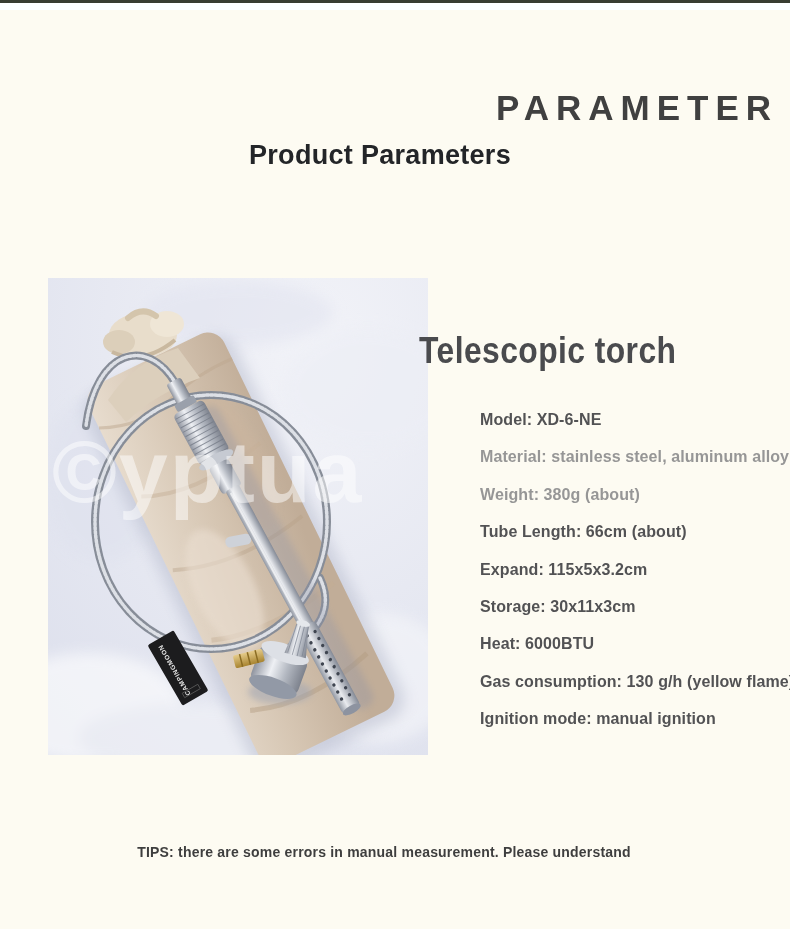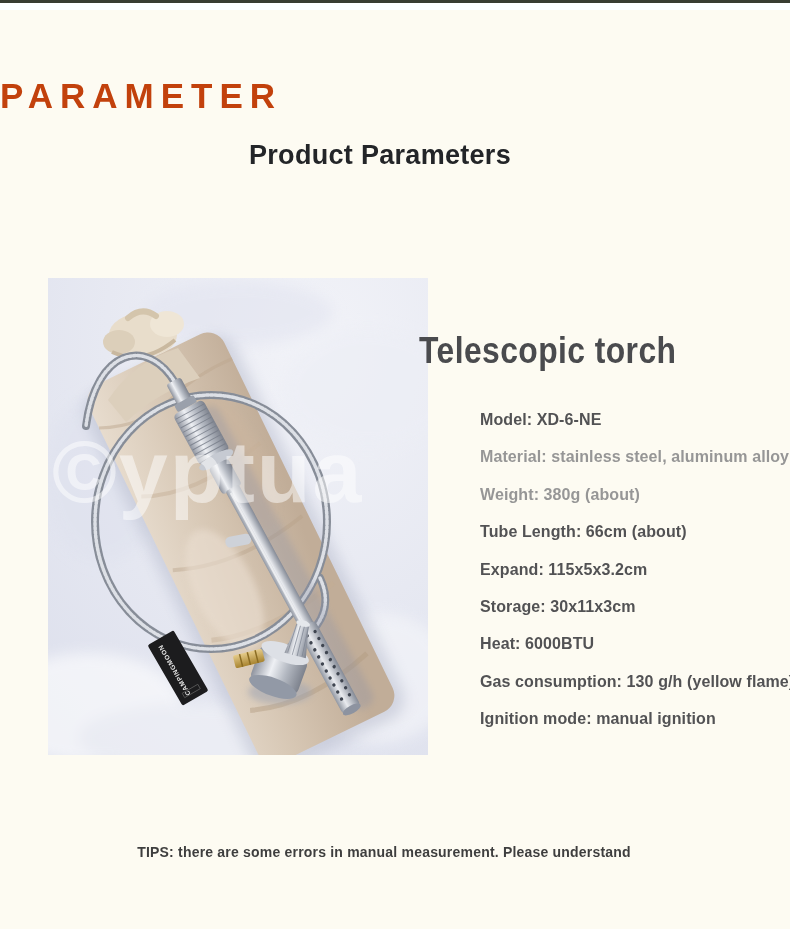--- a/index.html
+++ b/index.html
@@ -6,23 +6,23 @@
   body{
     width:790px;height:929px;
     background:#fdfbf2;
     font-family:"Liberation Sans", sans-serif;
     overflow:hidden;
   }
   .page{position:relative;width:790px;height:929px;background:#fdfbf2;}
   .top-strip{position:absolute;top:0;left:0;right:0;height:3px;background:#3a3d31;}
   .white-strip{position:absolute;top:3px;left:0;right:0;height:7px;background:#ffffff;}
   .title{
-    position:absolute;top:76px;left:0;right:0;margin:0;
-    text-align:left;font-size:35px;font-weight:700;letter-spacing:7px;
-    color:#c2410c;
+    position:absolute;top:76px;left:0;right:0;margin:12px;
+    text-align:right;font-size:35px;font-weight:700;letter-spacing:7px;
+    color:#404040;
   }
   .subtitle{
     position:absolute;top:140px;left:0;right:0;margin:0;
     text-align:center;transform:translateX(-15px);
     font-size:27px;font-weight:700;color:#232528;letter-spacing:0.3px;
   }
   .photo{
     position:absolute;left:48px;top:278px;width:380px;height:477px;
     overflow:hidden;background:#e6e8f1;
   }

